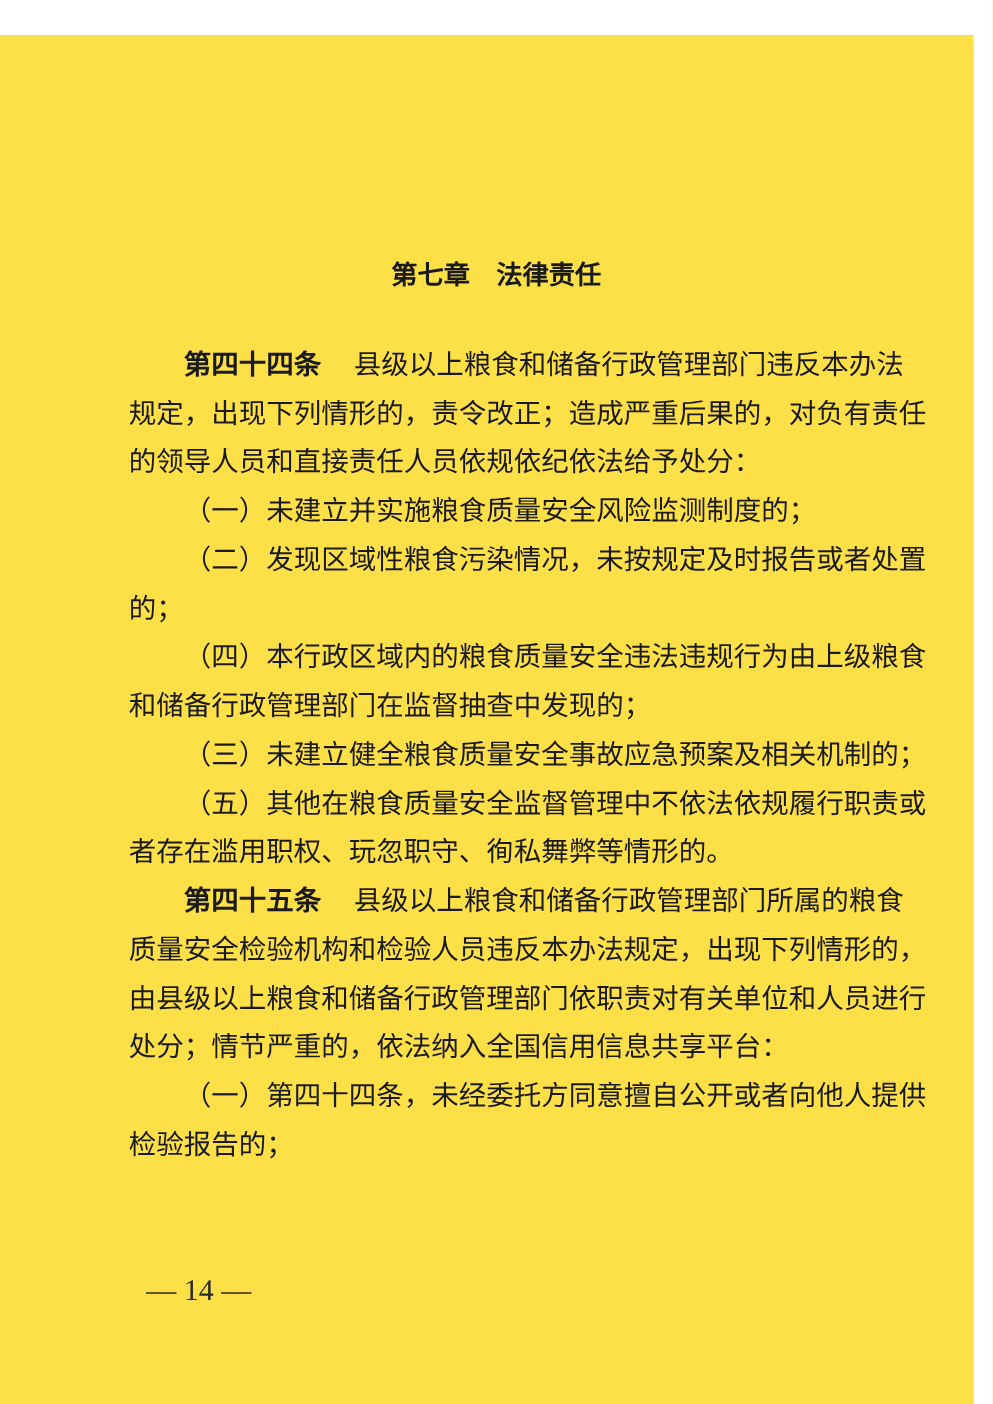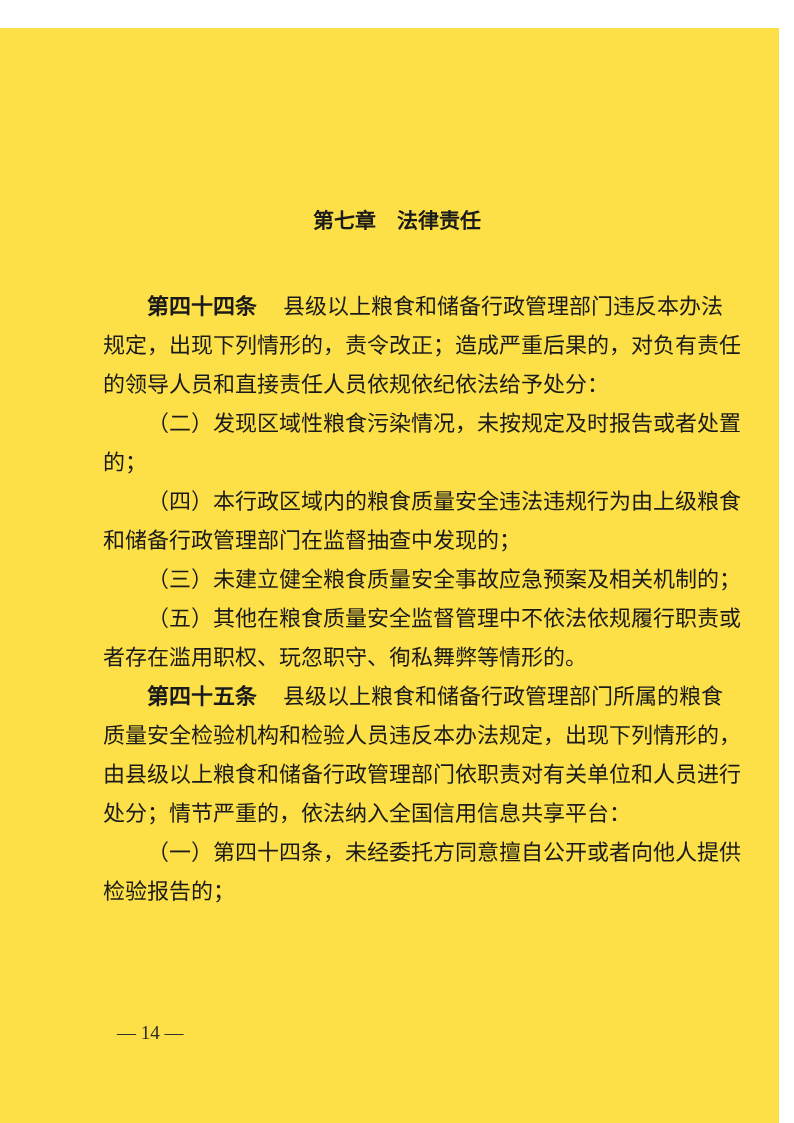--- a/index.html
+++ b/index.html
@@ -25,21 +25,21 @@
     margin: 0;
     text-align: center;
     font-family: "Liberation Sans", "DejaVu Sans", sans-serif;
     font-weight: 700;
     font-size: 21px;
     line-height: 26px;
     color: #1a1a1a;
   }
   .doc-body {
     position: absolute;
-    top: 259px;
+    top: 244px;
     left: 103px;
     width: 640px;
     font-size: 22px;
     line-height: 39px;
     letter-spacing: 0;
     text-align: left;
   }
   .para {
     margin: 0;
     padding: 0;
@@ -49,36 +49,37 @@
   }
   .article-heading {
     font-family: "Liberation Sans", "DejaVu Sans", sans-serif;
     font-weight: 700;
     margin-right: 26px;
   }
   .page-number {
     position: absolute;
     left: 117px;
     top: 993px;
-    font-size: 19px;
+    font-size: 24px;
     line-height: 24px;
     color: #2a2a2a;
   }
 </style>
 </head>
 <body>
 
 <div class="page">
 
   <h1 class="chapter-title">第七章　法律责任</h1>
 
   <div class="doc-body">
 
     <p class="para"><span class="article-heading">第四十四条</span><span>县级以上粮食和储备行政管理部门违反本办法规定，出现下列情形的，责令改正；造成严重后果的，对负有责任的领导人员和直接责任人员依规依纪依法给予处分：</span></p>
 
+    <p class="para">（一）未建立并实施粮食质量安全风险监测制度的；</p>
 
     <p class="para">（二）发现区域性粮食污染情况，未按规定及时报告或者处置的；</p>
 
     <p class="para">（四）本行政区域内的粮食质量安全违法违规行为由上级粮食和储备行政管理部门在监督抽查中发现的；</p>
 
     <p class="para">（三）未建立健全粮食质量安全事故应急预案及相关机制的；</p>
 
     <p class="para">（五）其他在粮食质量安全监督管理中不依法依规履行职责或者存在滥用职权、玩忽职守、徇私舞弊等情形的。</p>
 
     <p class="para"><span class="article-heading">第四十五条</span><span>县级以上粮食和储备行政管理部门所属的粮食质量安全检验机构和检验人员违反本办法规定，出现下列情形的，由县级以上粮食和储备行政管理部门依职责对有关单位和人员进行处分；情节严重的，依法纳入全国信用信息共享平台：</span></p>

